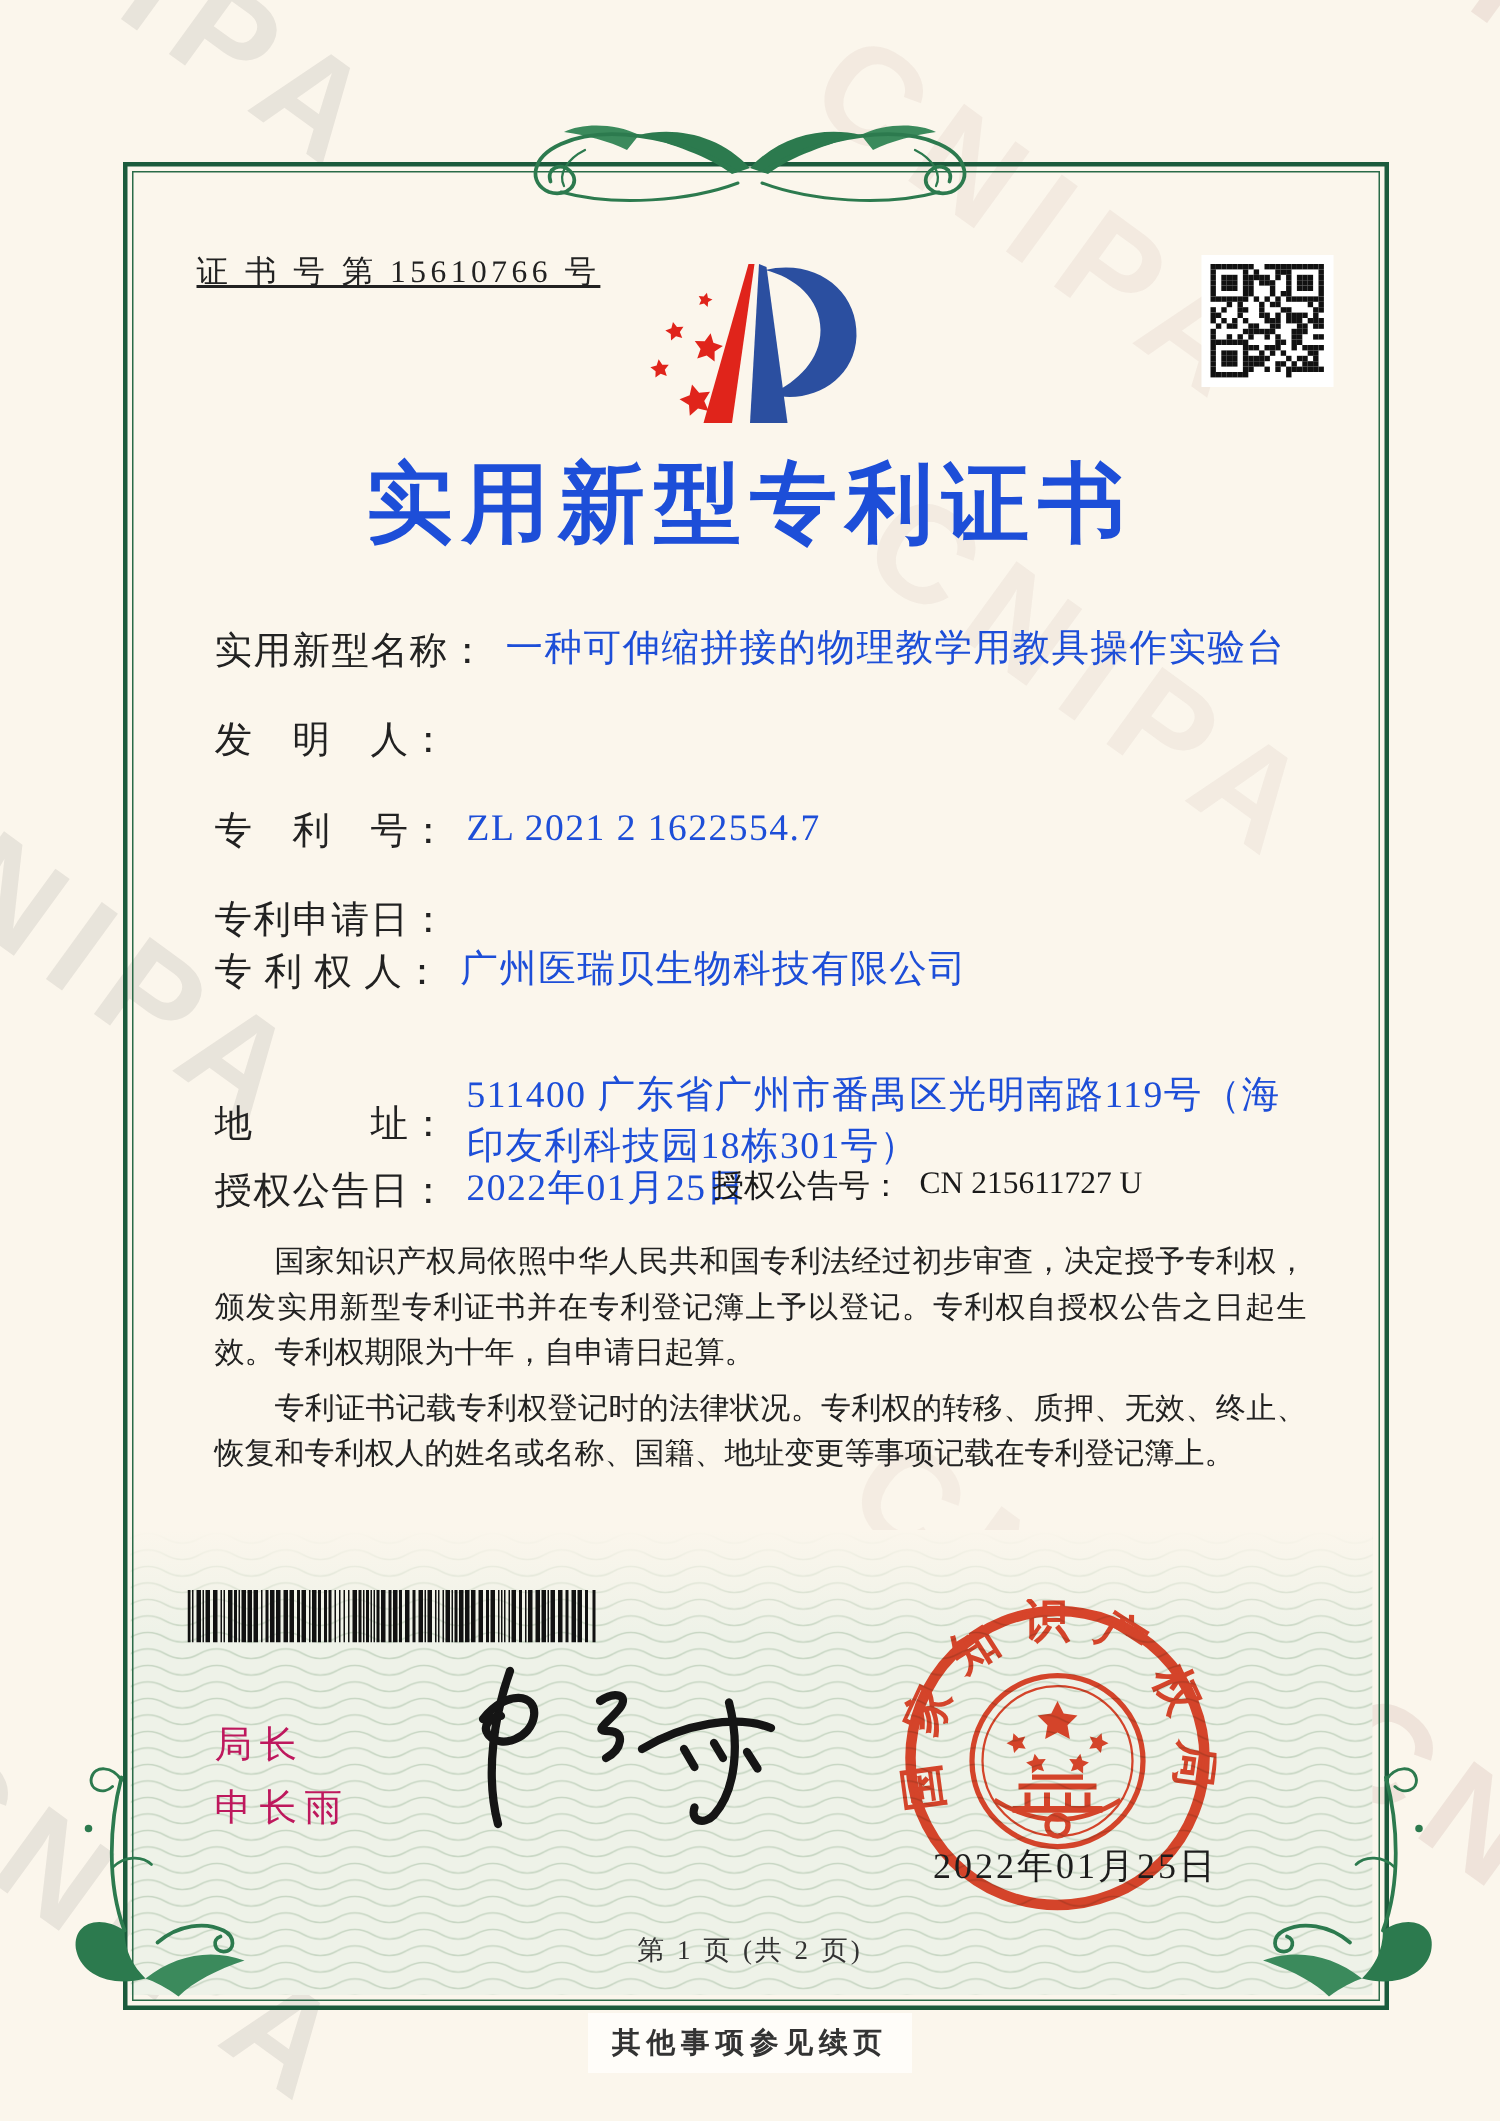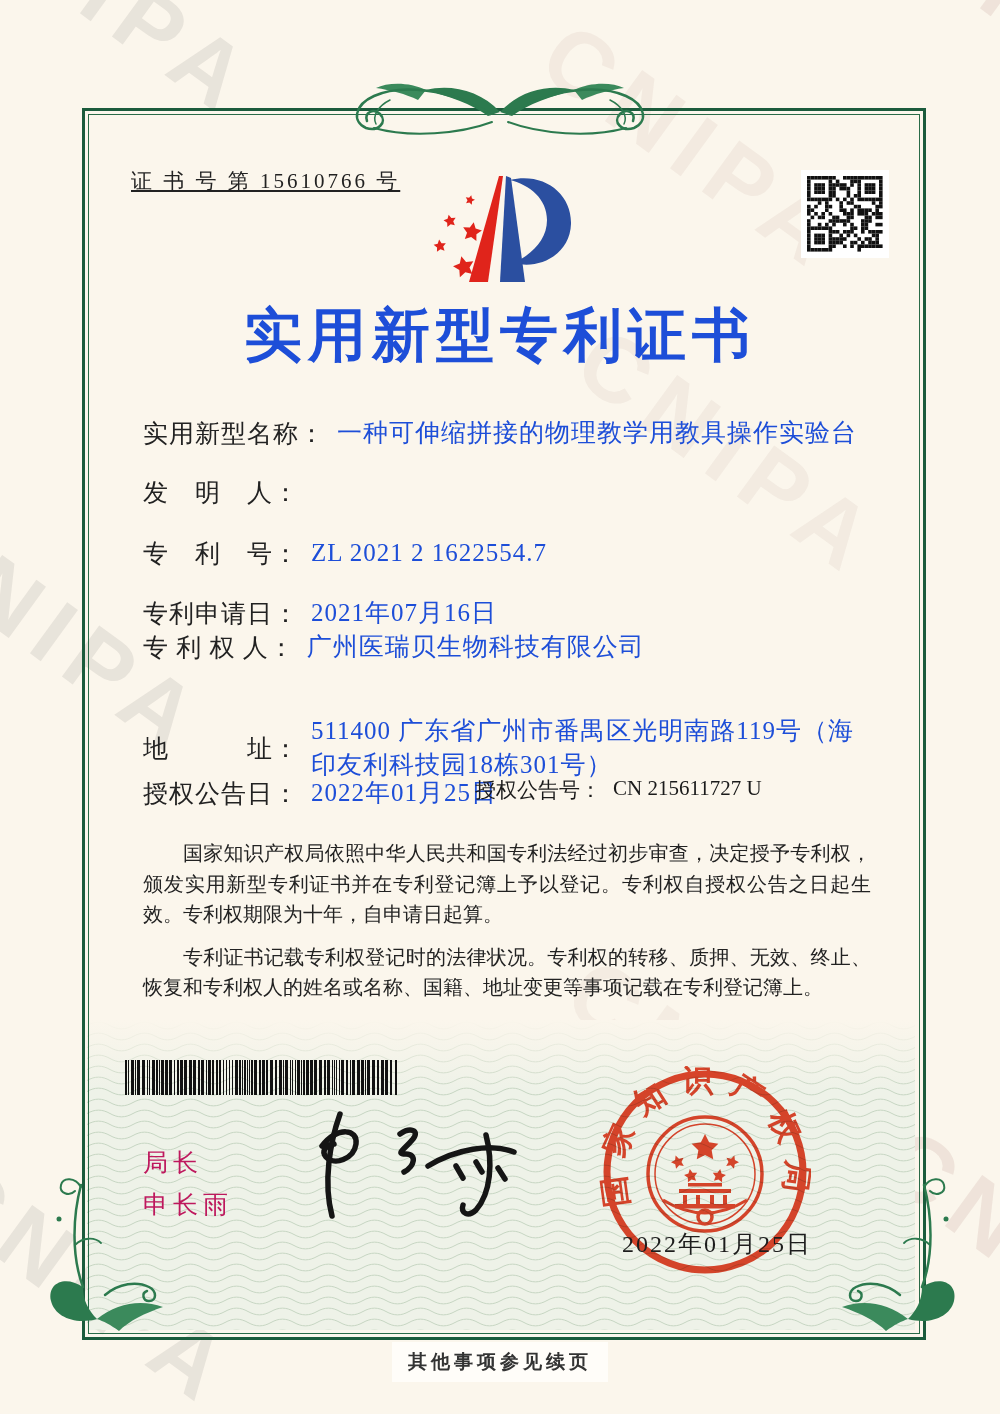--- a/index.html
+++ b/index.html
@@ -28,21 +28,21 @@
 
   
   .frow{position:absolute;left:143px;display:flex;align-items:center;font-size:25px;}
   .frow .lab{white-space:pre;letter-spacing:1px;color:#222;flex:0 0 auto;}
   .frow .val{margin-left:12px;max-width:552px;line-height:34px;letter-spacing:1px;color:#1d4ed8;}
   .grant2{position:absolute;left:475px;display:flex;font-size:21px;justify-content:space-between;}
 
   
   .law{position:absolute;left:143px;top:826px;width:728px;font-size:20px;line-height:30.5px;
        text-align:justify;color:#222;}
-  .law p{margin:12px 0 6px 0;text-indent:2em;}
+  .law p{margin:0 0 6px 0;text-indent:2em;}
 
   
   .band{position:absolute;left:87px;top:1020px;width:828px;height:310px;background:#eef2e8;}
   .band-fade{position:absolute;left:0;top:0;width:100%;height:70px;
              background:linear-gradient(#fbf6ec,rgba(251,246,236,0));}
 
   .barcode{position:absolute;left:125px;top:1060px;width:276px;height:35px;}
   .sig-label{position:absolute;left:143px;font-family:Liberation Sans, sans-serif;
              font-size:25px;letter-spacing:5px;color:#be185d;}
   .signature{position:absolute;left:288px;top:1100px;}
@@ -386,21 +386,20 @@
   </div>
   <div class="frow" style="top:476px">
     <span class="lab">发　明　人：</span>
   </div>
   <div class="frow" style="top:536px">
     <span class="lab">专　利　号：</span>
     <span class="val">ZL 2021 2 1622554.7</span>
   </div>
   <div class="frow" style="top:596px">
     <span class="lab">专利申请日：</span>
-    <span class="val">2021年07月16日</span>
   </div>
   <div class="frow" style="top:630px">
     <span class="lab">专 利 权 人：</span>
     <span class="val">广州医瑞贝生物科技有限公司</span>
   </div>
   <div class="frow" style="top:714px">
     <span class="lab">地　　　址：</span>
     <span class="val">511400 广东省广州市番禺区光明南路119号（海印友利科技园18栋301号）</span>
   </div>
 
@@ -538,15 +537,16 @@
         <rect x="5" y="21" width="4" height="9"></rect>
         <rect x="18" y="21" width="4" height="9"></rect>
         <rect x="-30" y="30" width="60" height="4.5"></rect>
         <circle cx="0" cy="43" r="7" fill="none" stroke="#e23a1f" stroke-width="3.5"></circle>
         <path d="M-42,26 Q0,52 42,26" fill="none" stroke="#e23a1f" stroke-width="3"></path>
       </g>
     </g>
   </svg>
   <div class="seal-date">2022年01月25日</div>
 
+  <div class="page-num">第 1 页 (共 2 页)</div>
   <div class="cont-note">其他事项参见续页</div>
 
 </div>
 
 </body></html>

